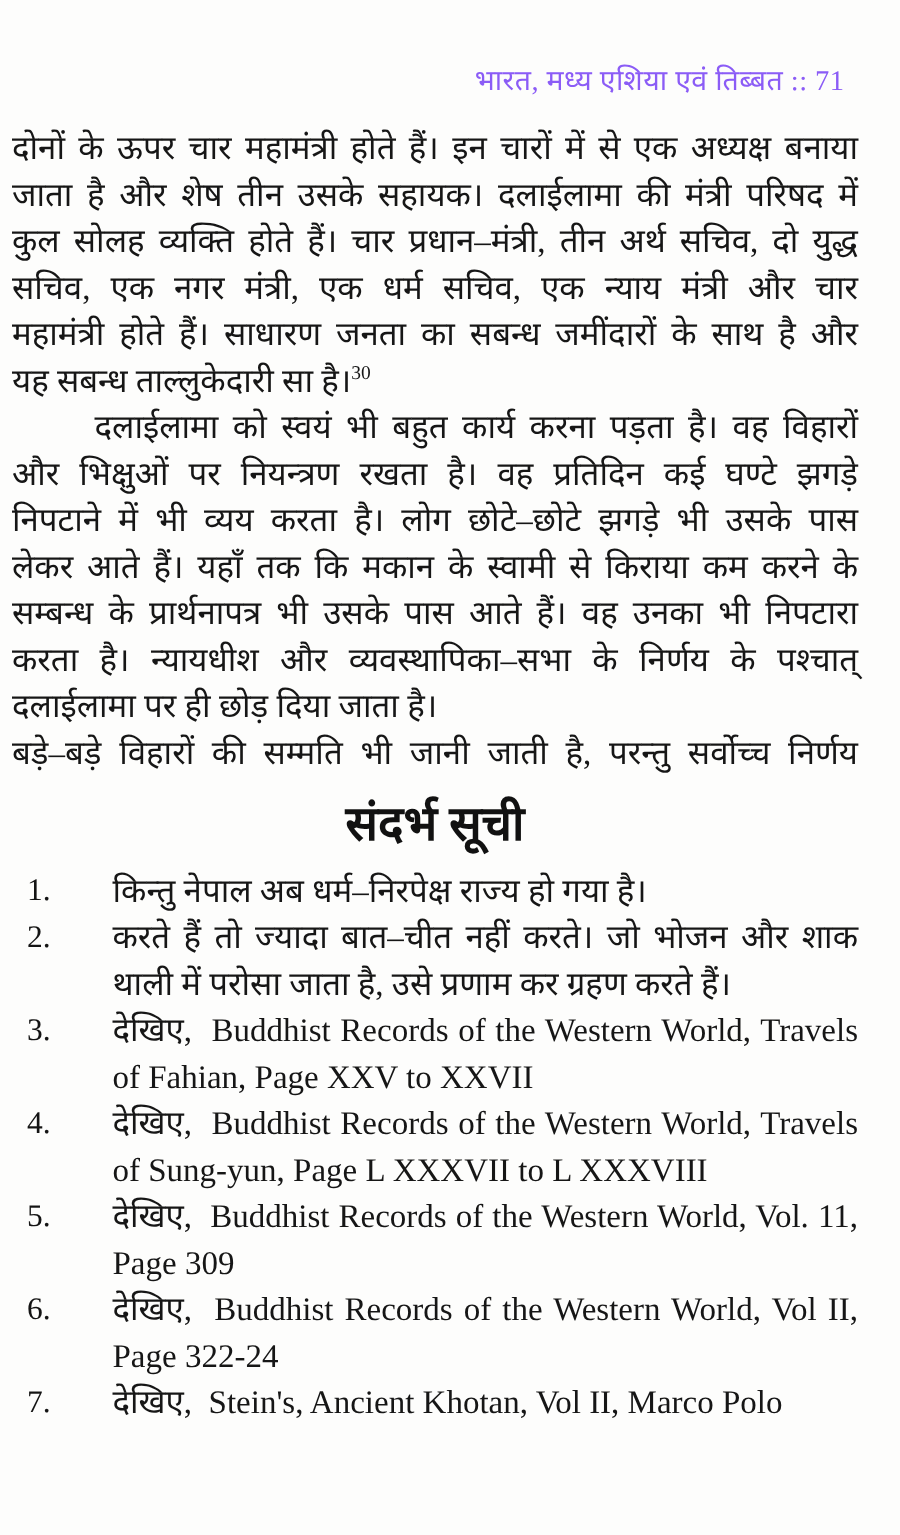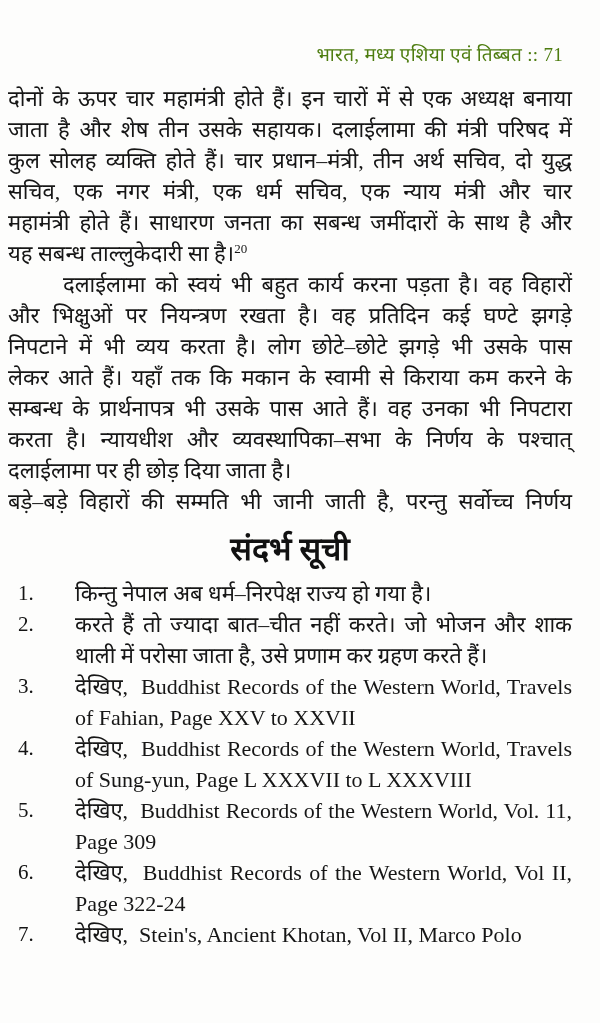--- a/index.html
+++ b/index.html
@@ -17,21 +17,21 @@
     width: 600px;
     height: 1023px;
     background: #fdfdfc;
   }
   .running-header {
     margin: 42px 37px 0 8px;
     text-align: right;
     font-size: 19px;
     line-height: 26px;
     letter-spacing: 0.3px;
-    color: #4d7c0f;
+    color: #8b5cf6;
   }
   .content {
     margin: 0 28px 0 8px; 
   }
   .para { margin: 0; }
   .para-1 { margin-top: 15px; }
   .bline {
     font-size: 22px;
     line-height: 31px;
     white-space: pre-wrap;
@@ -80,21 +80,21 @@
   <div class="running-header">भारत, मध्य एशिया एवं तिब्बत :: 71</div>
 
   <div class="content">
 
     <div class="para para-1">
       <div class="bline j">दोनों के ऊपर चार महामंत्री होते हैं। इन चारों में से एक अध्यक्ष बनाया</div>
       <div class="bline j">जाता है और शेष तीन उसके सहायक। दलाईलामा की मंत्री परिषद में</div>
       <div class="bline j">कुल सोलह व्यक्ति होते हैं। चार प्रधान–मंत्री, तीन अर्थ सचिव, दो युद्ध</div>
       <div class="bline j">सचिव, एक नगर मंत्री, एक धर्म सचिव, एक न्याय मंत्री और चार</div>
       <div class="bline j">महामंत्री होते हैं। साधारण जनता का सबन्ध जमींदारों के साथ है और</div>
-      <div class="bline"><span>यह सबन्ध ताल्लुकेदारी सा है।</span><sup class="fn">20</sup></div>
+      <div class="bline"><span>यह सबन्ध ताल्लुकेदारी सा है।</span><sup class="fn">30</sup></div>
     </div>
 
     <div class="para para-2">
       <div class="bline j indent">दलाईलामा को स्वयं भी बहुत कार्य करना पड़ता है। वह विहारों</div>
       <div class="bline j">और भिक्षुओं पर नियन्त्रण रखता है। वह प्रतिदिन कई घण्टे झगड़े</div>
       <div class="bline j">निपटाने में भी व्यय करता है। लोग छोटे–छोटे झगड़े भी उसके पास</div>
       <div class="bline j">लेकर आते हैं। यहाँ तक कि मकान के स्वामी से किराया कम करने के</div>
       <div class="bline j">सम्बन्ध के प्रार्थनापत्र भी उसके पास आते हैं। वह उनका भी निपटारा</div>
       <div class="bline j">करता है। न्यायधीश और व्यवस्थापिका–सभा के निर्णय के पश्चात्</div>
       <div class="bline">दलाईलामा पर ही छोड़ दिया जाता है।</div>

